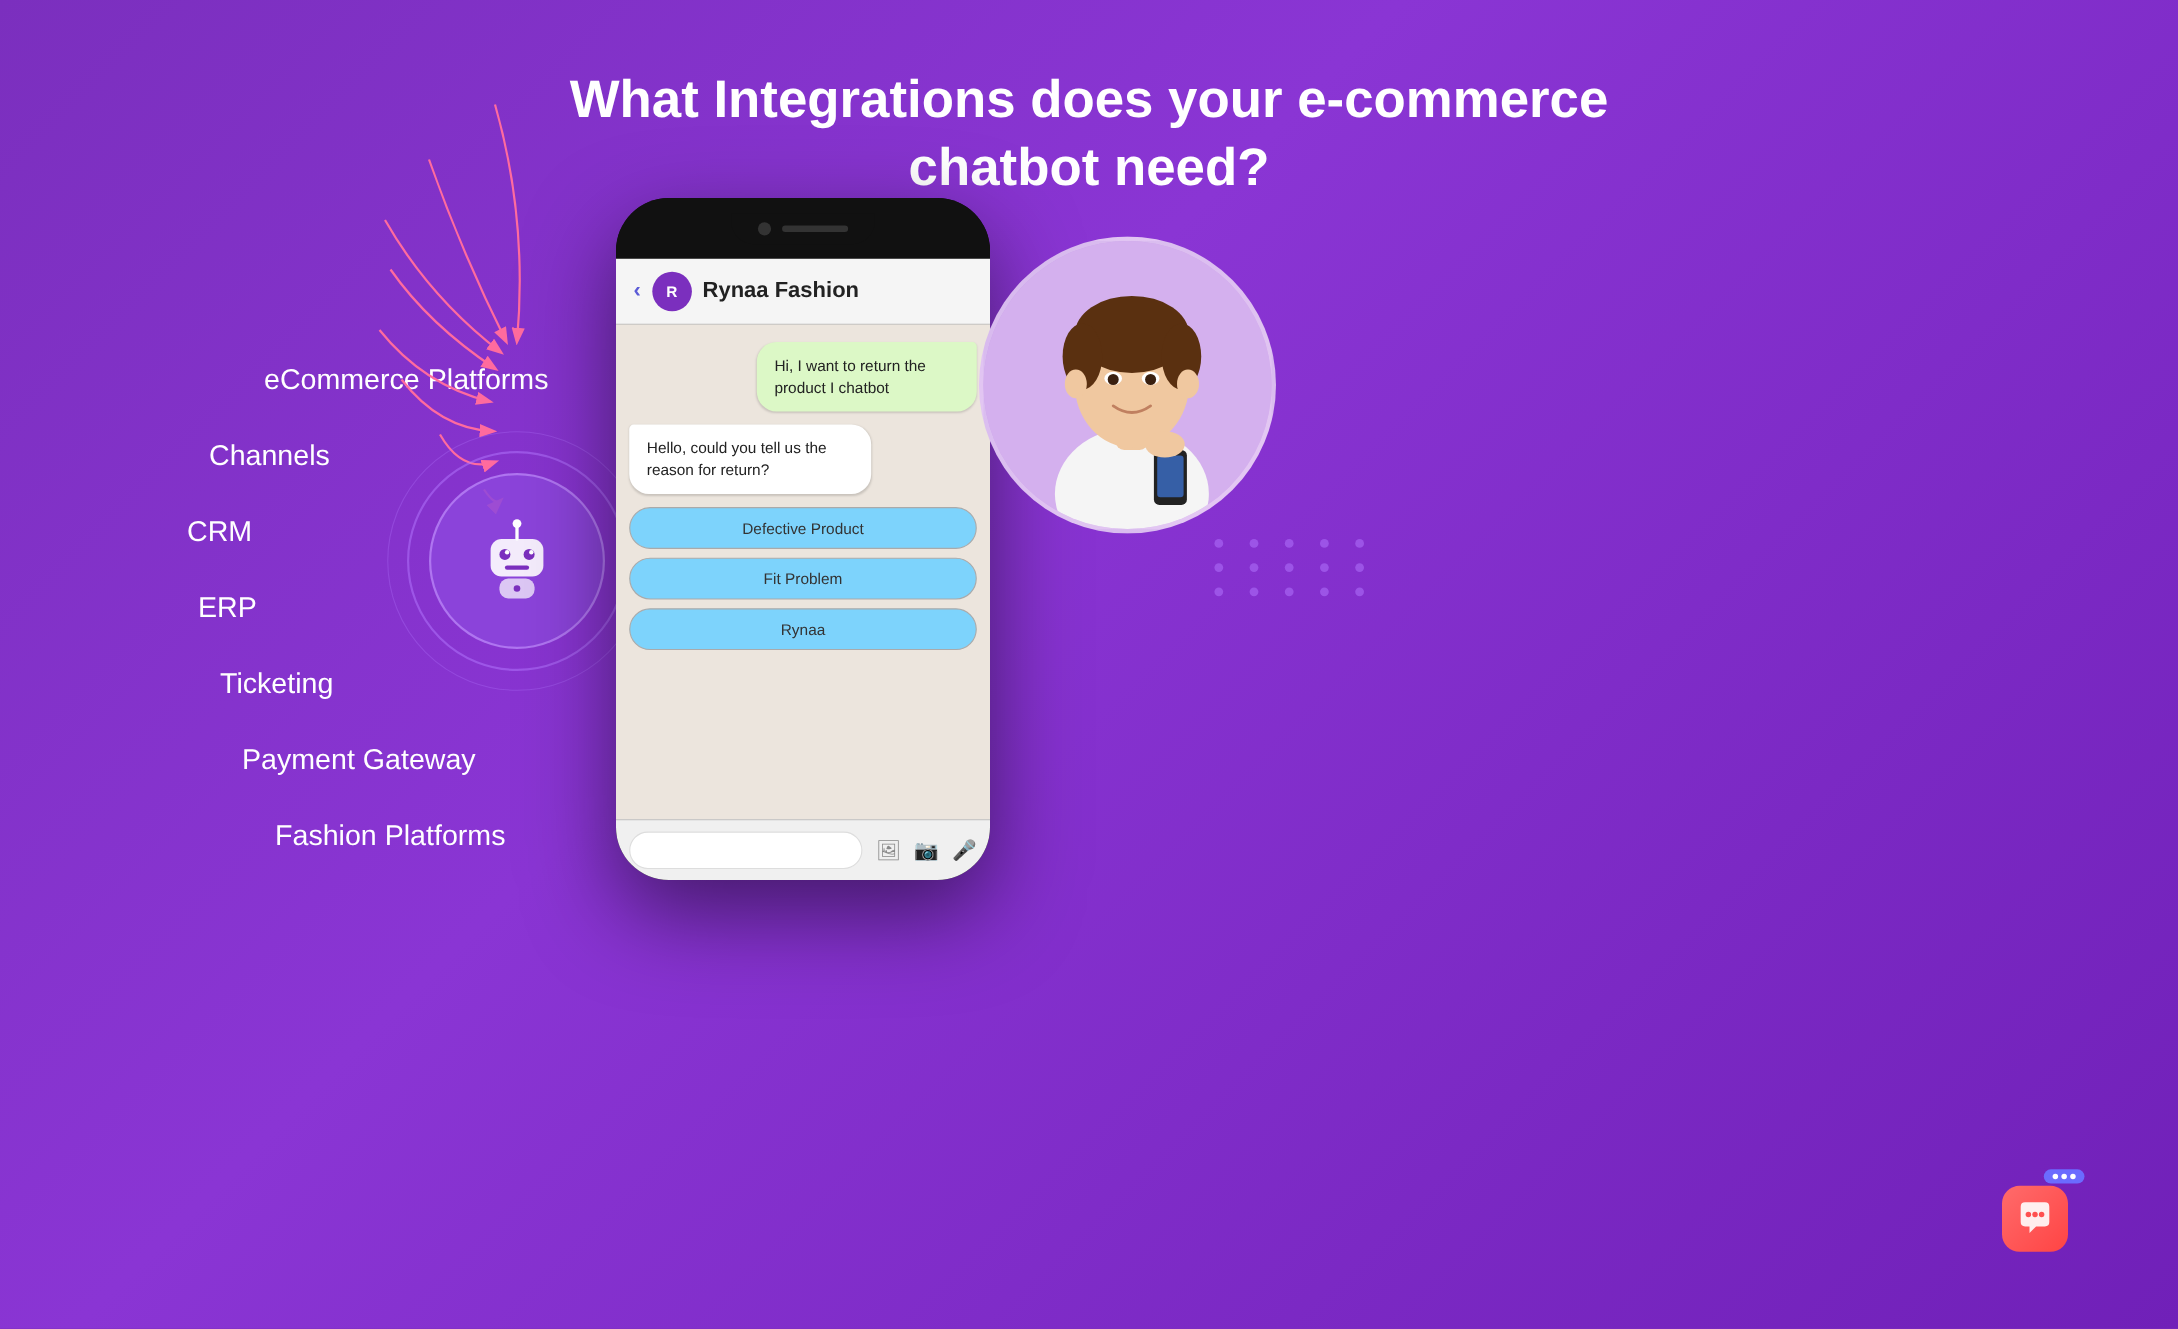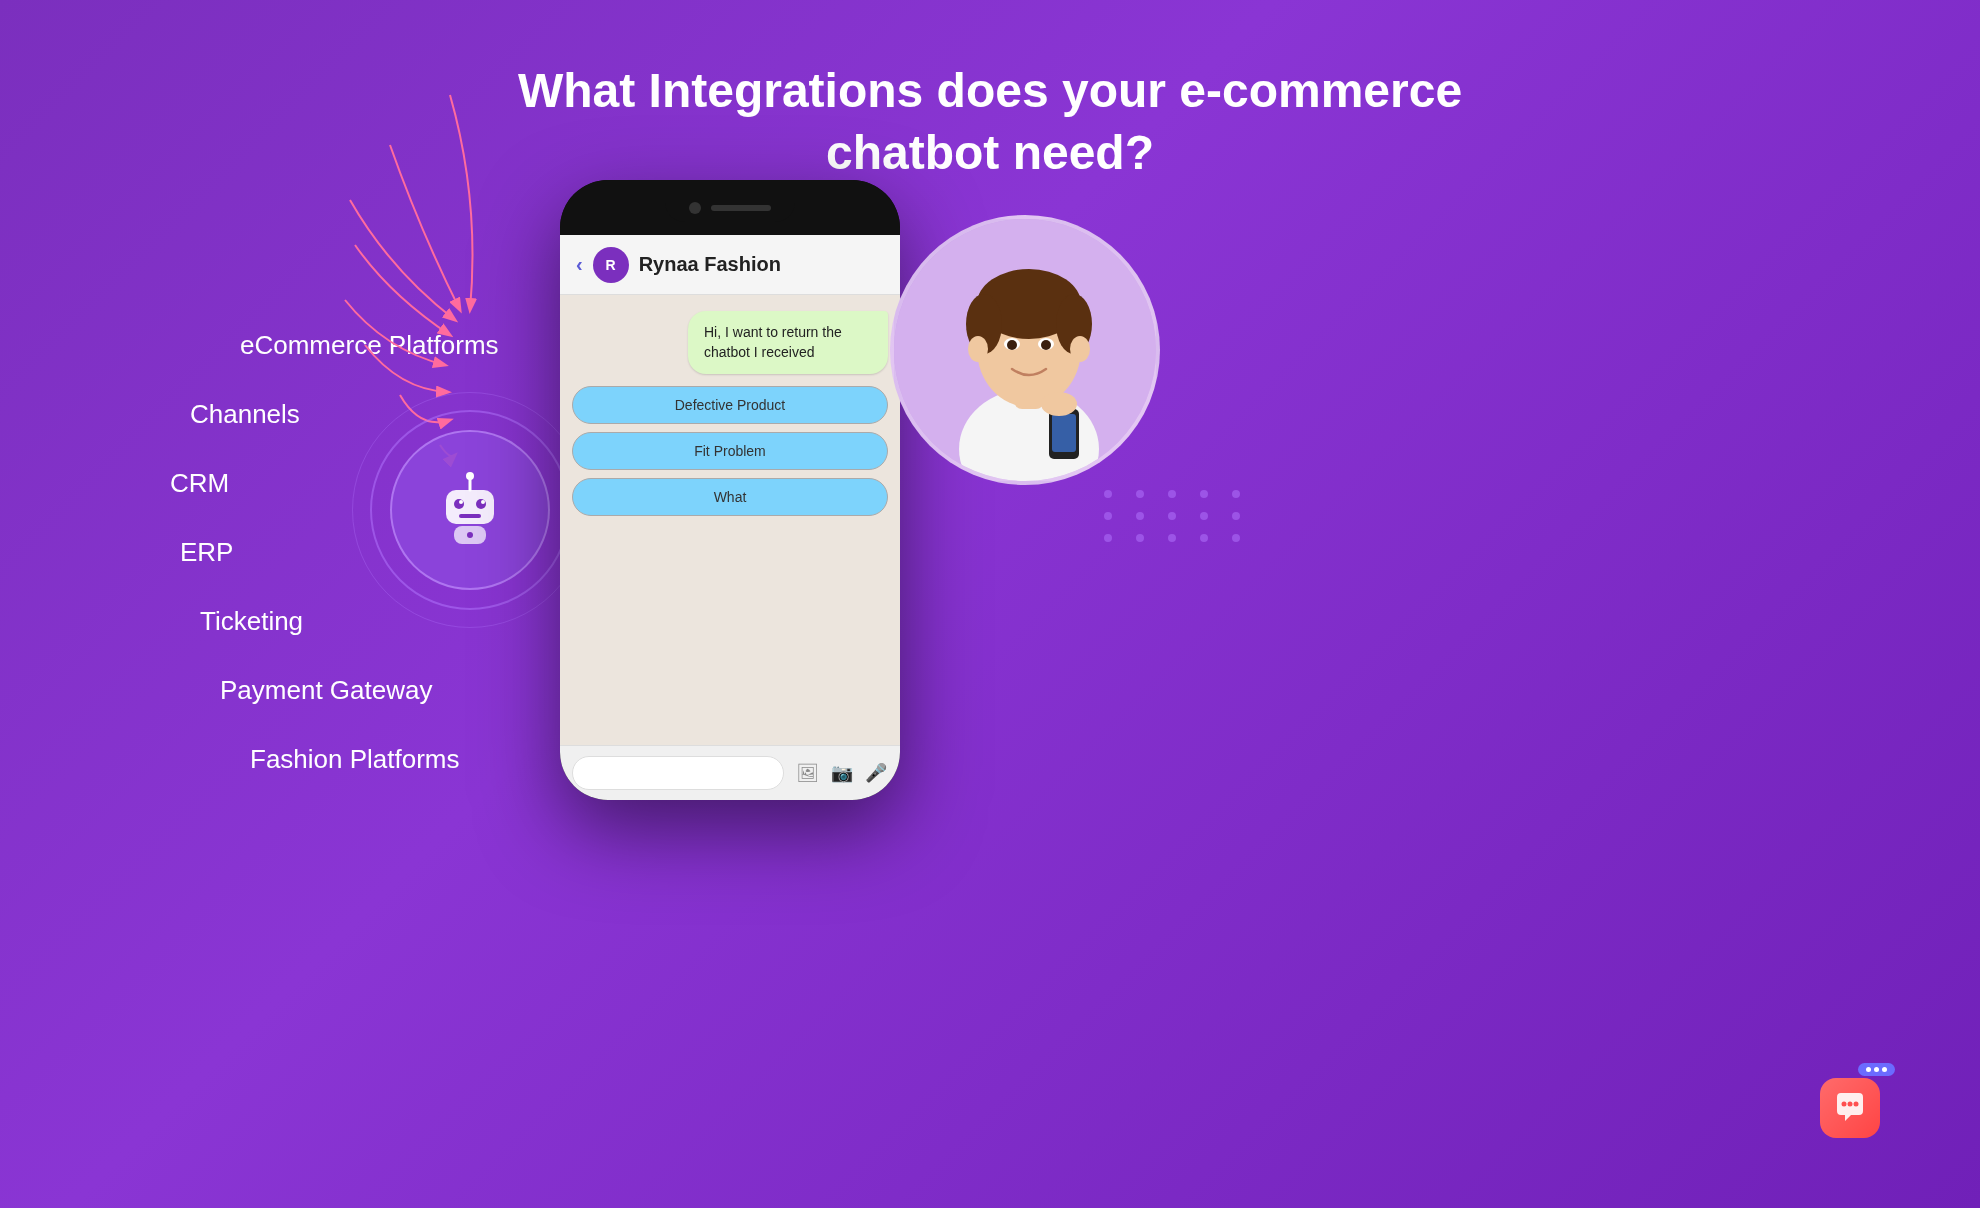--- a/index.html
+++ b/index.html
@@ -408,27 +408,28 @@
     </div>
 
     <div class="chat-header">
       <span class="back-arrow">‹</span>
       <div class="chat-avatar">R</div>
       <span class="chat-name">Rynaa Fashion</span>
     </div>
 
     <div class="chat-body">
 
-      <div class="chat-bubble-user">Hi, I want to return the chatbot I received</div>
-
+      <div class="chat-bubble-user">Hi, I want to return the product I chatbot</div>
+
+      <div class="chat-bubble-bot">Hello, could you tell us the reason for return?</div>
 
       <div class="chat-options">
         <button class="chat-option-btn">Defective Product</button>
         <button class="chat-option-btn">Fit Problem</button>
-        <button class="chat-option-btn">What</button>
+        <button class="chat-option-btn">Rynaa</button>
       </div>
     </div>
 
     <div class="chat-input-bar">
       <div class="chat-input-field"></div>
       <span class="chat-icon-btn">🖼</span>
       <span class="chat-icon-btn">📷</span>
       <span class="chat-icon-btn">🎤</span>
     </div>
   </div>

